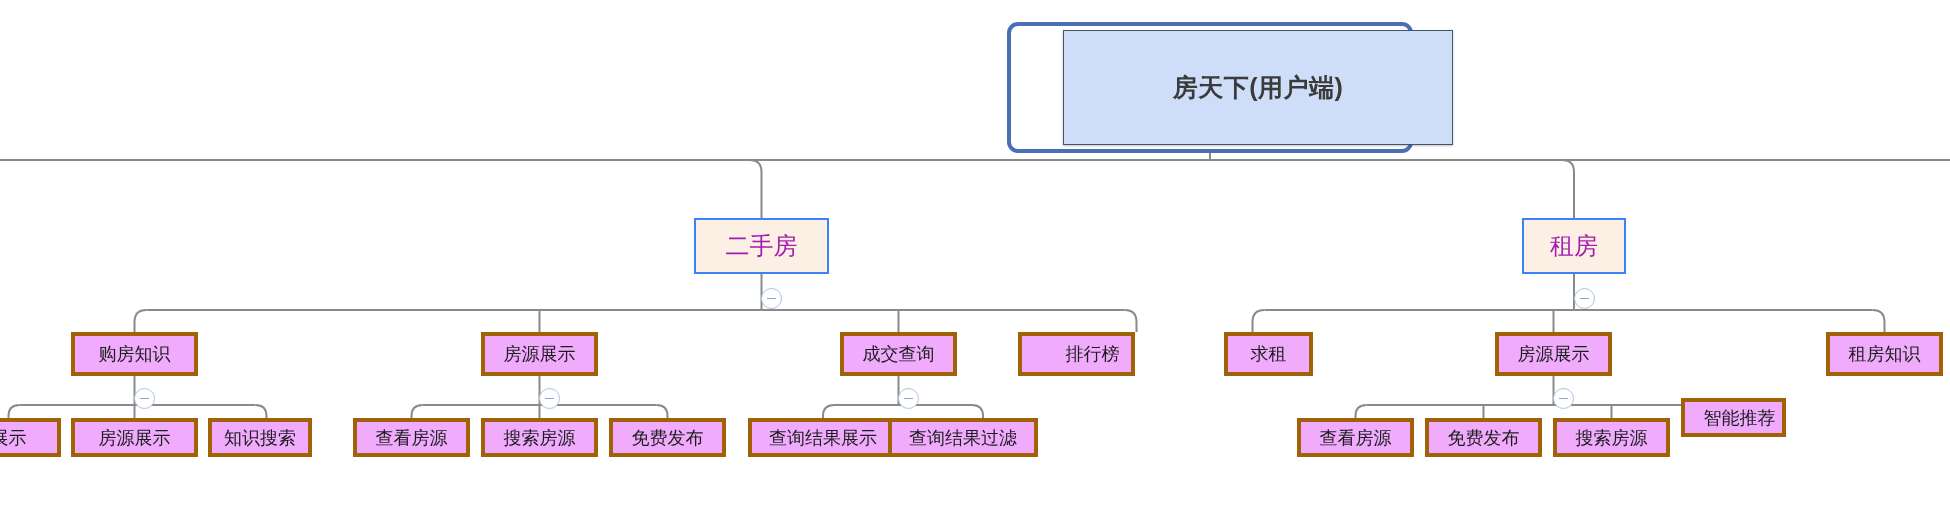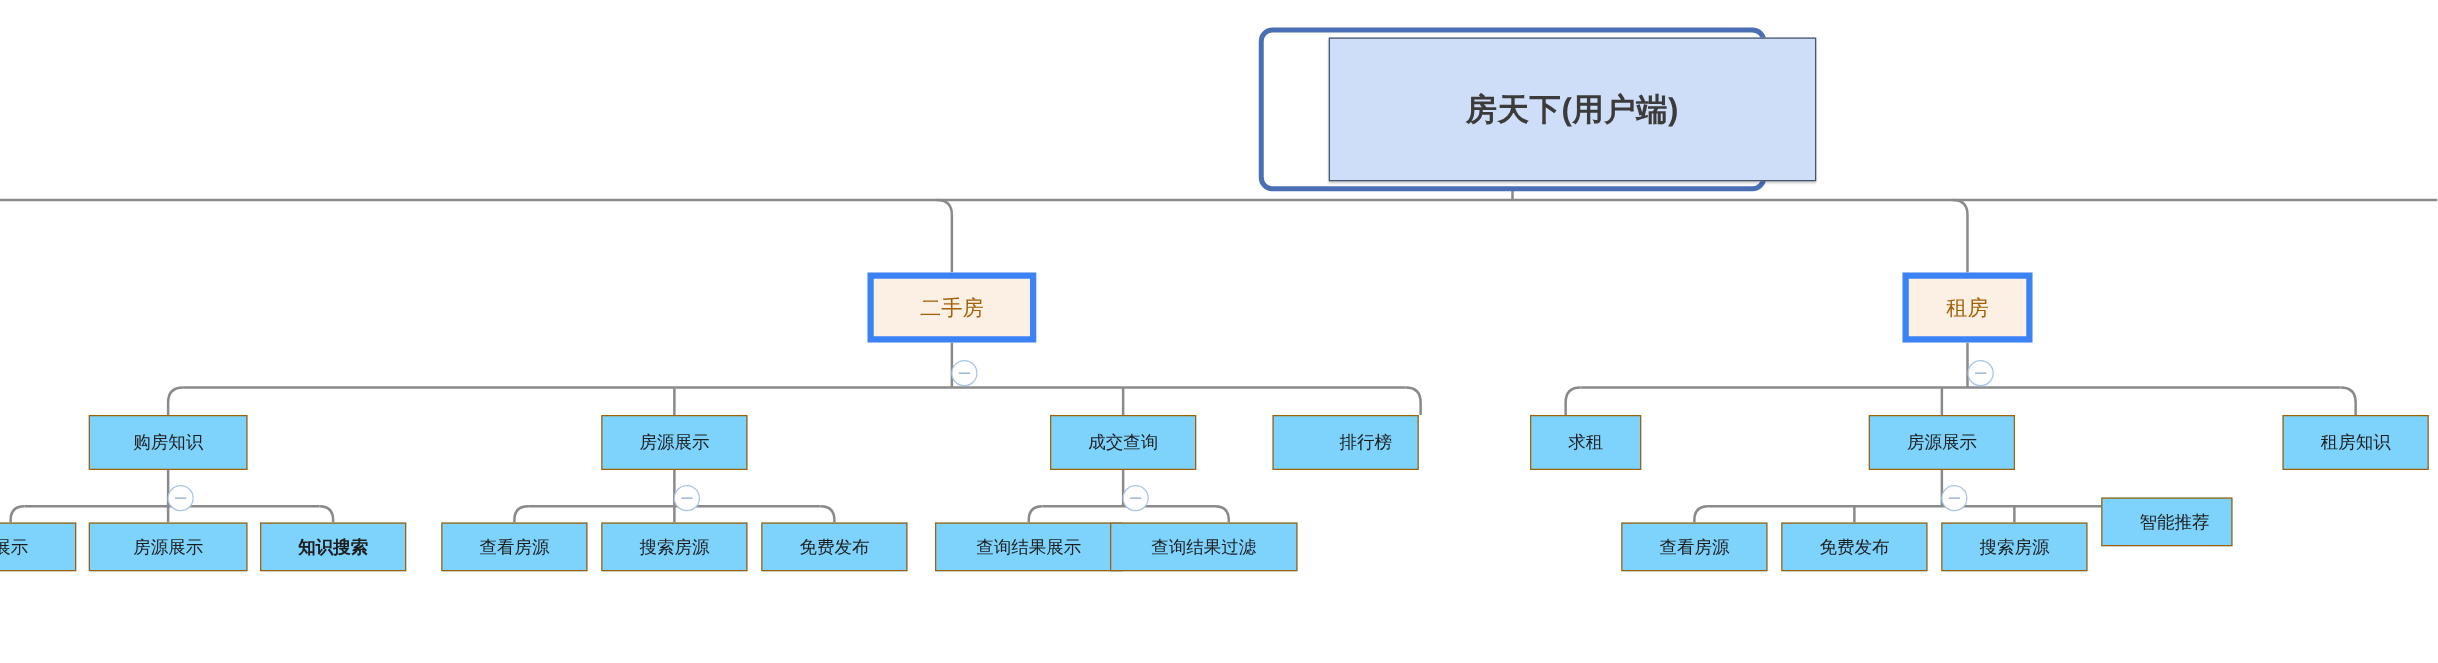--- a/index.html
+++ b/index.html
@@ -49,30 +49,30 @@
   .root-select {
     position: absolute;
     border: 4px solid #4a6fb5;
     border-radius: 11px;
     box-sizing: border-box;
     background: #ffffff;
   }
   
   .node.lvl2 {
     background: #fcefe3;
-    border: 5px solid #3b82f6;
-    color: #a16207;
-    font-size: 17px;
+    border: 2px solid #3b82f6;
+    color: #a21caf;
+    font-size: 24px;
   }
   
   .node.lvl3, .node.leaf {
-    background: #7dd3fc;
-    border: 1px solid #a16207;
+    background: #f0abfc;
+    border: 4px solid #a16207;
     color: #1d1d1d;
-    font-size: 14px;
+    font-size: 18px;
   }
   .toggle {
     position: absolute;
     width: 21px;
     height: 21px;
     box-sizing: border-box;
     border: 1.5px solid #a8c3e8;
     border-radius: 50%;
     background: #ffffff;
     display: flex;
@@ -137,21 +137,21 @@
       <div class="node lvl2" style="left: 1522px; top: 218px; width: 104px; height: 56px;">租房</div>
       <div class="node lvl3" style="left: 71px; top: 332px; width: 127px; height: 44px;">购房知识</div>
       <div class="node lvl3" style="left: 481px; top: 332px; width: 117px; height: 44px;">房源展示</div>
       <div class="node lvl3" style="left: 840px; top: 332px; width: 117px; height: 44px;">成交查询</div>
       <div class="node lvl3" style="left: 1018px; top: 332px; width: 117px; height: 44px; padding-left: 32px;">排行榜</div>
       <div class="node lvl3" style="left: 1208px; top: 332px; width: 89px; height: 44px; margin-left: 16px;">求租</div>
       <div class="node lvl3" style="left: 1495px; top: 332px; width: 117px; height: 44px;">房源展示</div>
       <div class="node lvl3" style="left: 1826px; top: 332px; width: 117px; height: 44px;">租房知识</div>
       <div class="node leaf" style="left: -44px; top: 418px; width: 105px; height: 39px;">展示</div>
       <div class="node leaf" style="left: 71px; top: 418px; width: 127px; height: 39px;">房源展示</div>
-      <div class="node leaf" style="left: 208px; top: 418px; width: 117px; height: 39px; font-weight: bold;">知识搜索</div>
+      <div class="node leaf" style="left: 208px; top: 418px; width: 104px; height: 39px;">知识搜索</div>
       <div class="node leaf" style="left: 353px; top: 418px; width: 117px; height: 39px;">查看房源</div>
       <div class="node leaf" style="left: 481px; top: 418px; width: 117px; height: 39px;">搜索房源</div>
       <div class="node leaf" style="left: 609px; top: 418px; width: 117px; height: 39px;">免费发布</div>
       <div class="node leaf" style="left: 748px; top: 418px; width: 150px; height: 39px;">查询结果展示</div>
       <div class="node leaf" style="left: 888px; top: 418px; width: 150px; height: 39px;">查询结果过滤</div>
       <div class="node leaf" style="left: 1297px; top: 418px; width: 117px; height: 39px;">查看房源</div>
       <div class="node leaf" style="left: 1425px; top: 418px; width: 117px; height: 39px;">免费发布</div>
       <div class="node leaf" style="left: 1553px; top: 418px; width: 117px; height: 39px;">搜索房源</div>
       <div class="node leaf" style="left: 1681px; top: 398px; width: 105px; height: 39px; padding-left: 12px;">智能推荐</div>
       <div class="toggle" style="left: 761px; top: 288px;"></div>

